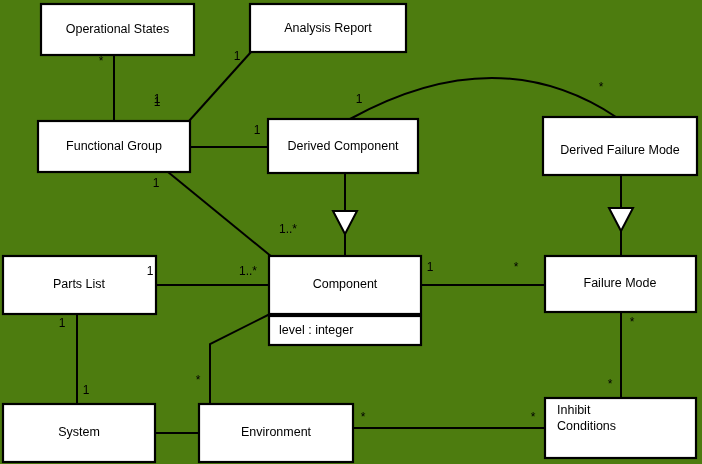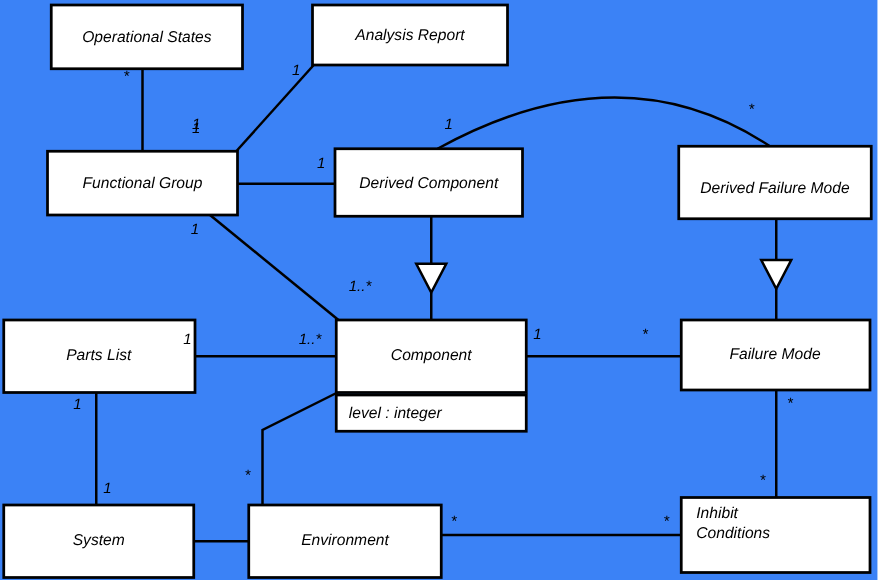--- a/index.html
+++ b/index.html
@@ -4,24 +4,23 @@
 <style>
   html, body {
     margin: 0;
     padding: 0;
     background: #ffffff;
   }
   #diagram-root {
     position: relative;
     width: 702px;
     height: 464px;
-    background: #3b82f6;
+    background: #4d7c0f;
     overflow: hidden;
     font-family: "Liberation Sans", sans-serif;
-    font-style: italic;
   }
   svg#uml-canvas {
     position: absolute;
     left: 0;
     top: 0;
     width: 702px;
     height: 464px;
     display: block;
   }
   .cls-box {

